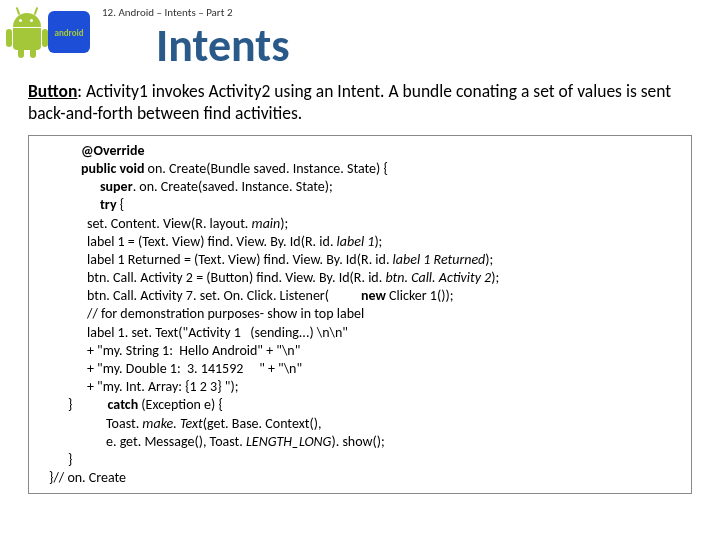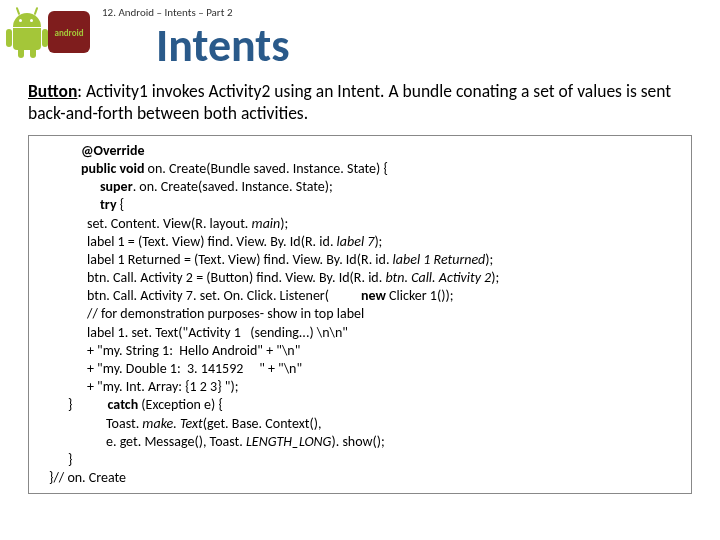--- a/index.html
+++ b/index.html
@@ -81,21 +81,21 @@
     background: #a4c639;
     border-radius: 0 0 3px 3px;
     position: absolute;
     top: 41px;
   }
   .android-leg-l { left: 10px; }
   .android-leg-r { left: 22px; }
   .logo-badge {
     width: 42px;
     height: 42px;
-    background: #7f1d1d;
+    background: #1d4ed8;
     border-radius: 6px;
     display: flex;
     align-items: center;
     justify-content: center;
     color: #a4c639;
     font-size: 9px;
     font-weight: bold;
   }
   .breadcrumb {
     font-size: 11px;
@@ -153,29 +153,29 @@
     <div class="logo-badge">android</div>
   </div>
   <div>
     <div class="breadcrumb">12. Android – Intents – Part 2</div>
     <div class="title">Intents</div>
   </div>
 </div>
 
 <div class="content">
   <div class="example-text">
-    <span class="label">Button</span><span>: Activity1 invokes Activity2 using an Intent. A bundle conating a set of values is sent back-and-forth between both activities.</span>
+    <span class="label">Button</span><span>: Activity1 invokes Activity2 using an Intent. A bundle conating a set of values is sent back-and-forth between find activities.</span>
   </div>
 
   <div class="code-box"><span class="b">@Override</span>
 <span class="b">public void</span><span> on. Create(Bundle saved. Instance. State) {</span>
       <span class="b">super</span><span>. on. Create(saved. Instance. State);</span>
       <span class="b">try</span><span> {</span>
             <span>set. Content. View(R. layout. </span><span class="i">main</span><span>);</span>
-            <span>label 1 = (Text. View) find. View. By. Id(R. id. </span><span class="i">label 7</span><span>);</span>
+            <span>label 1 = (Text. View) find. View. By. Id(R. id. </span><span class="i">label 1</span><span>);</span>
             <span>label 1 Returned = (Text. View) find. View. By. Id(R. id. </span><span class="i">label 1 Returned</span><span>);</span>
             <span>btn. Call. Activity 2 = (Button) find. View. By. Id(R. id. </span><span class="i">btn. Call. Activity 2</span><span>);</span>
             <span>btn. Call. Activity 7. set. On. Click. Listener(</span><span class="b">new</span><span> Clicker 1());</span>
             <span>// for demonstration purposes- show in top label</span>
             <span>label 1. set. Text("Activity 1   (sending...) \n\n"</span>
             <span>+ "my. String 1:  Hello Android" + "\n"</span>
             <span>+ "my. Double 1:  3. 141592     " + "\n"</span>
             <span>+ "my. Int. Array: {1 2 3} ");</span>
       <span>} </span><span class="b">catch</span><span> (Exception e) {</span>
                   <span>Toast. </span><span class="i">make. Text</span><span>(get. Base. Context(),</span>

